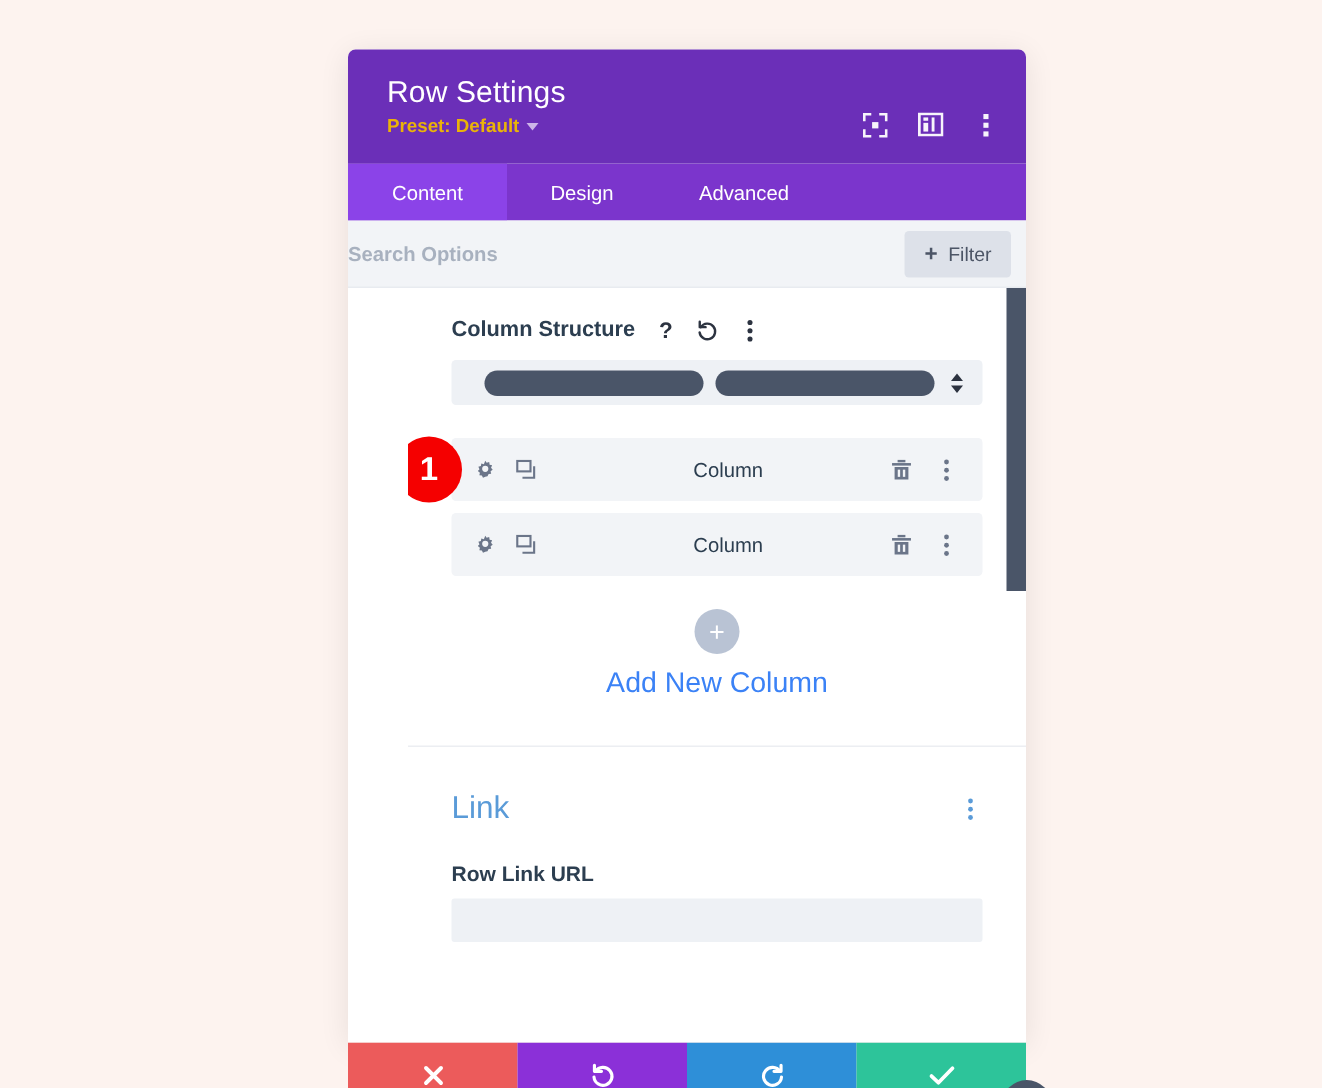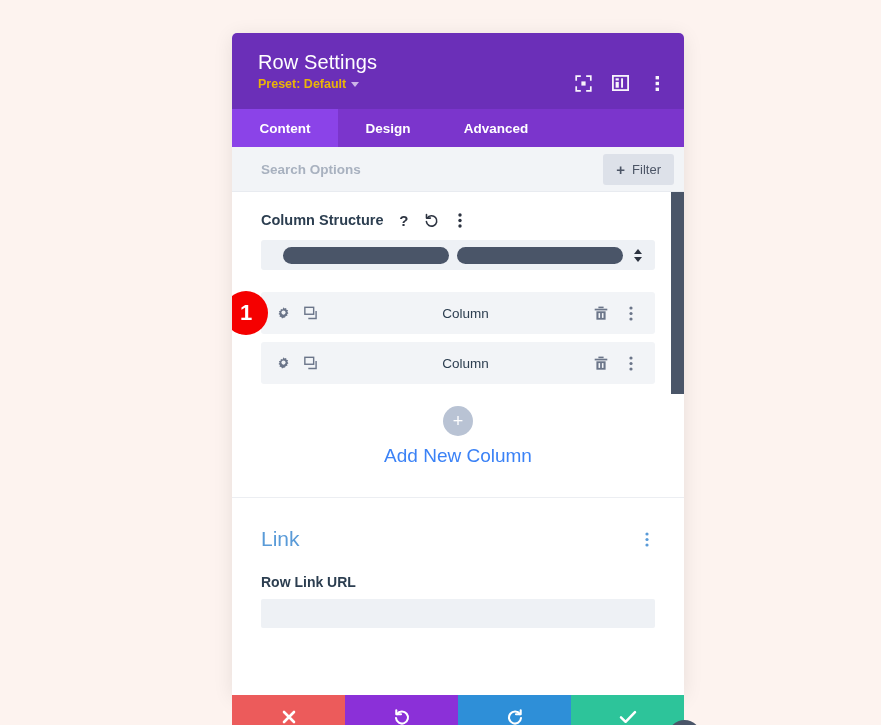--- a/index.html
+++ b/index.html
@@ -84,37 +84,36 @@
     height: 38px;
     background: #7b35cc;
   }
   .tab {
     flex: 0 0 auto;
     display: flex;
     align-items: center;
     justify-content: center;
     color: #ffffff;
     font-size: 13.5px;
-    font-weight: bold;
+    font-weight: normal;
     cursor: pointer;
     height: 38px;
   }
   .tab.t-content { width: 106px; background: #8b43e8; }
   .tab.t-design  { width: 100px; }
   .tab.t-advanced{ width: 116px; }
 
   
   .searchbar {
     position: relative;
     height: 45px;
     background: #f2f4f7;
     border-bottom: 1px solid #e8ebf0;
     display: flex;
     align-items: center;
-    padding-left: 29px;
   }
   .search-input {
     border: none;
     outline: none;
     background: transparent;
     font-family: "Liberation Sans", sans-serif;
     font-size: 13.5px;
     color: #5f6b7d;
     width: 330px;
   }
@@ -135,20 +134,21 @@
     cursor: pointer;
   }
   .plus-glyph { font-size: 15px; line-height: 1; font-weight: bold; }
 
   
   .modal-body {
     position: relative;
     height: 465px;
     overflow: hidden;
     background: #ffffff;
+    margin-left: 40px;
   }
   .scrollbar-track {
     position: absolute;
     right: 0; top: 0;
     width: 13px; height: 100%;
     background: transparent;
   }
   .scrollbar-thumb {
     position: absolute;
     right: 0; top: 0;

